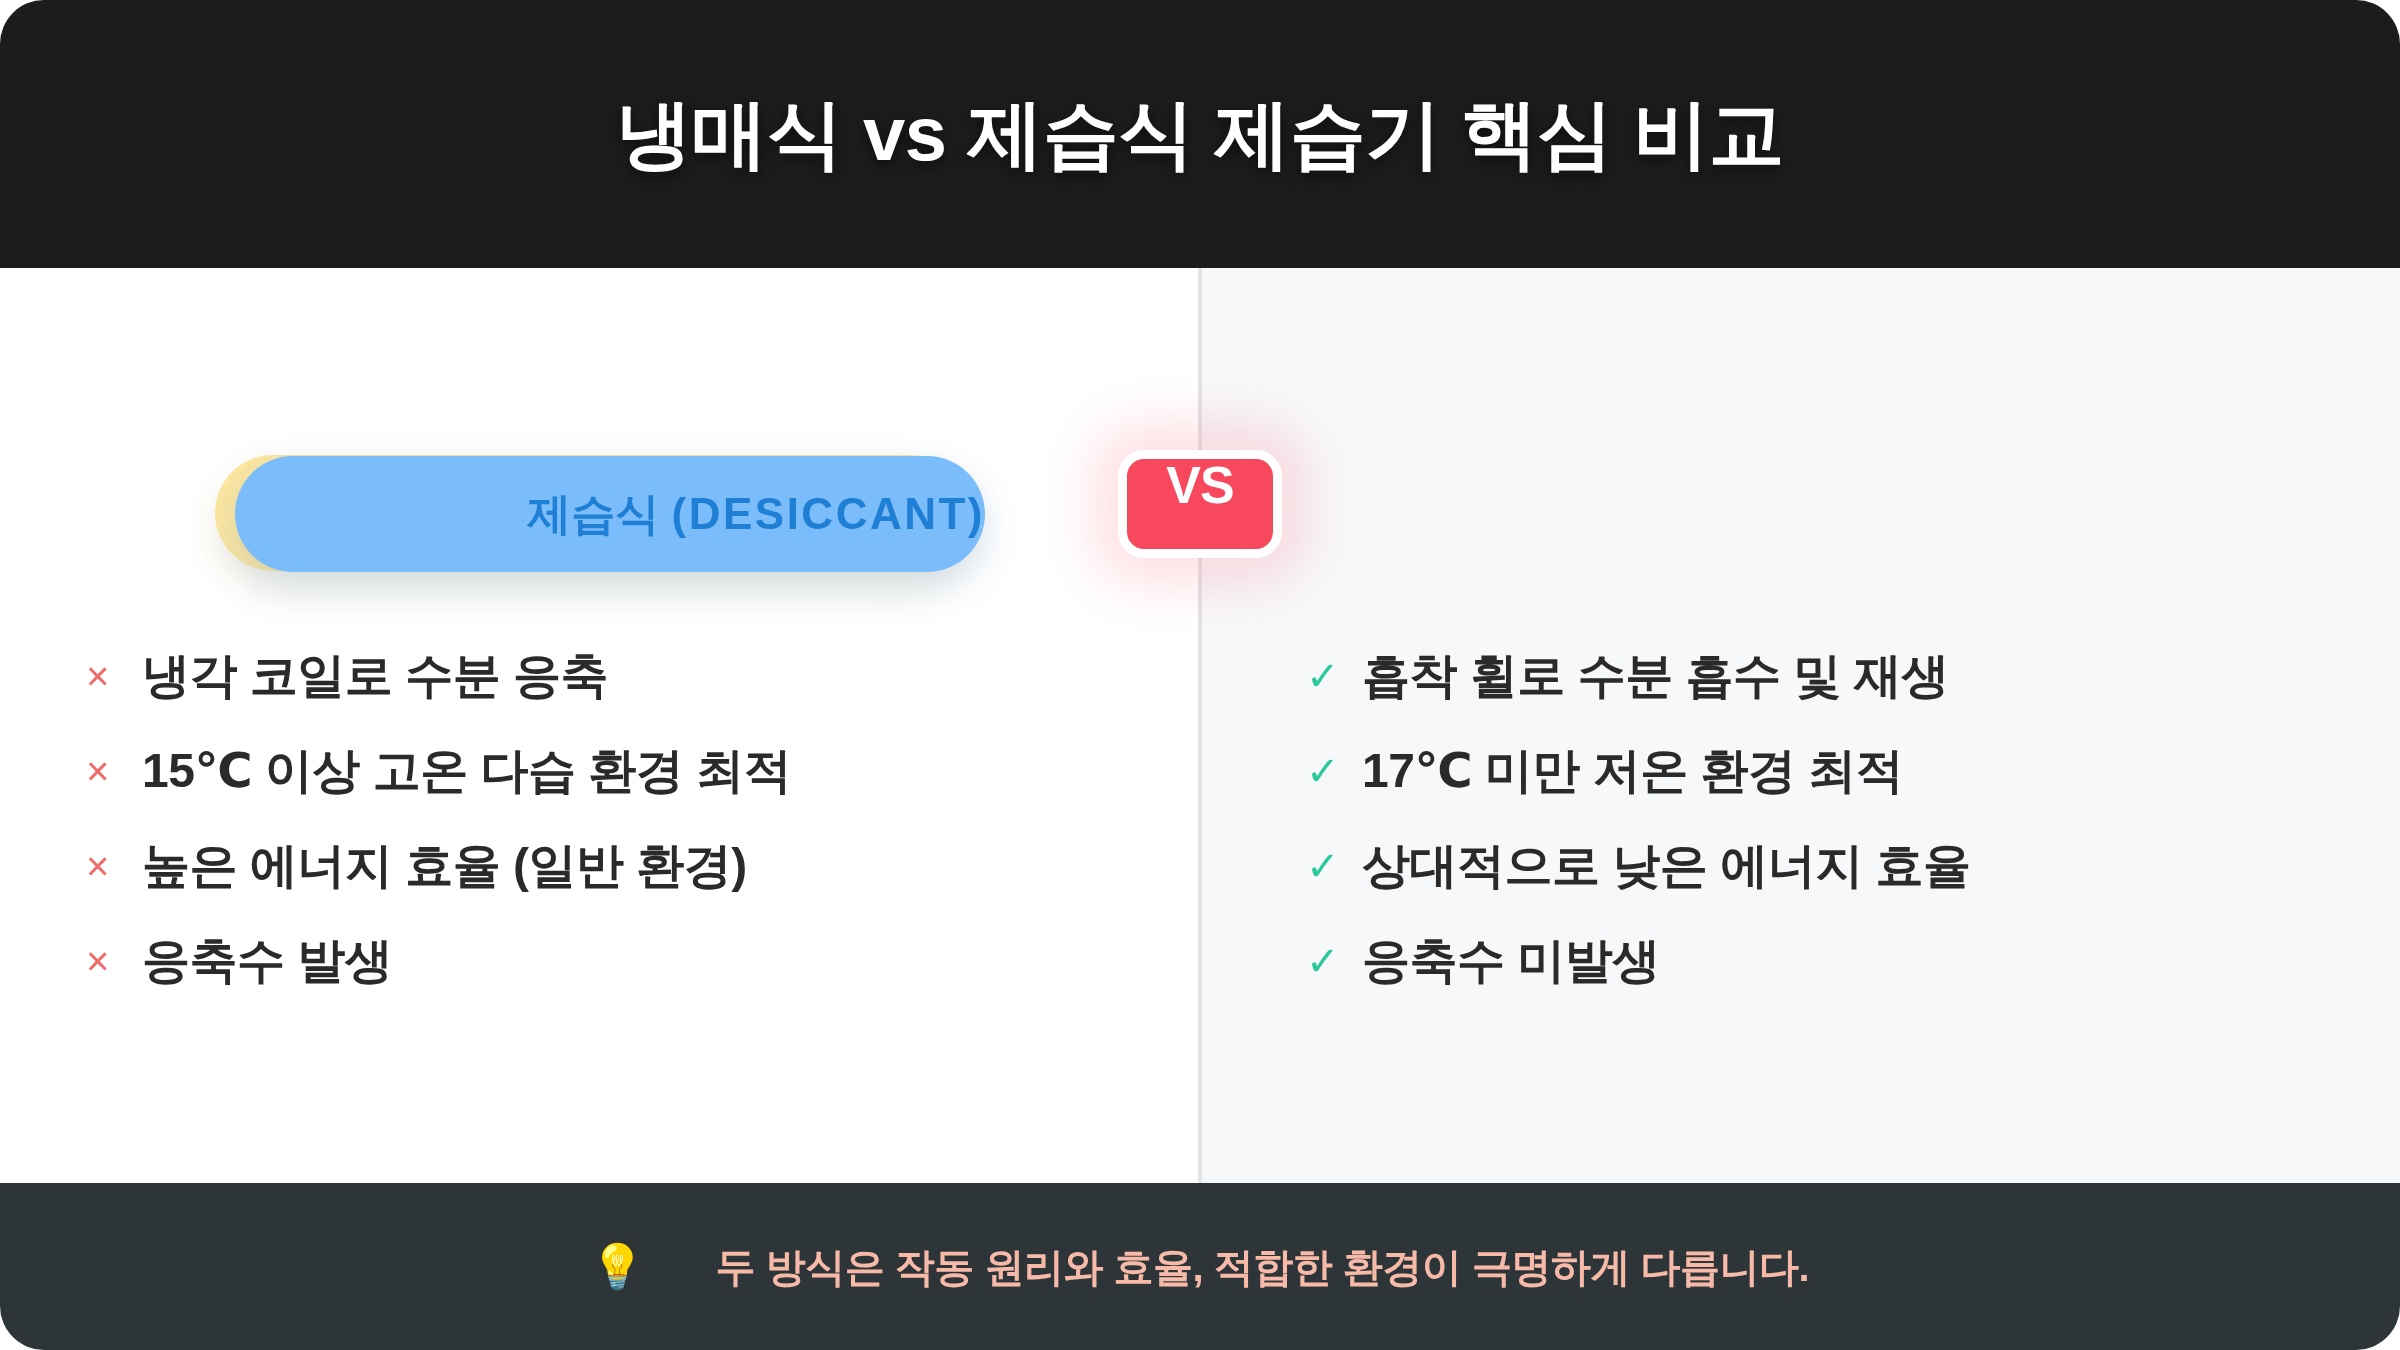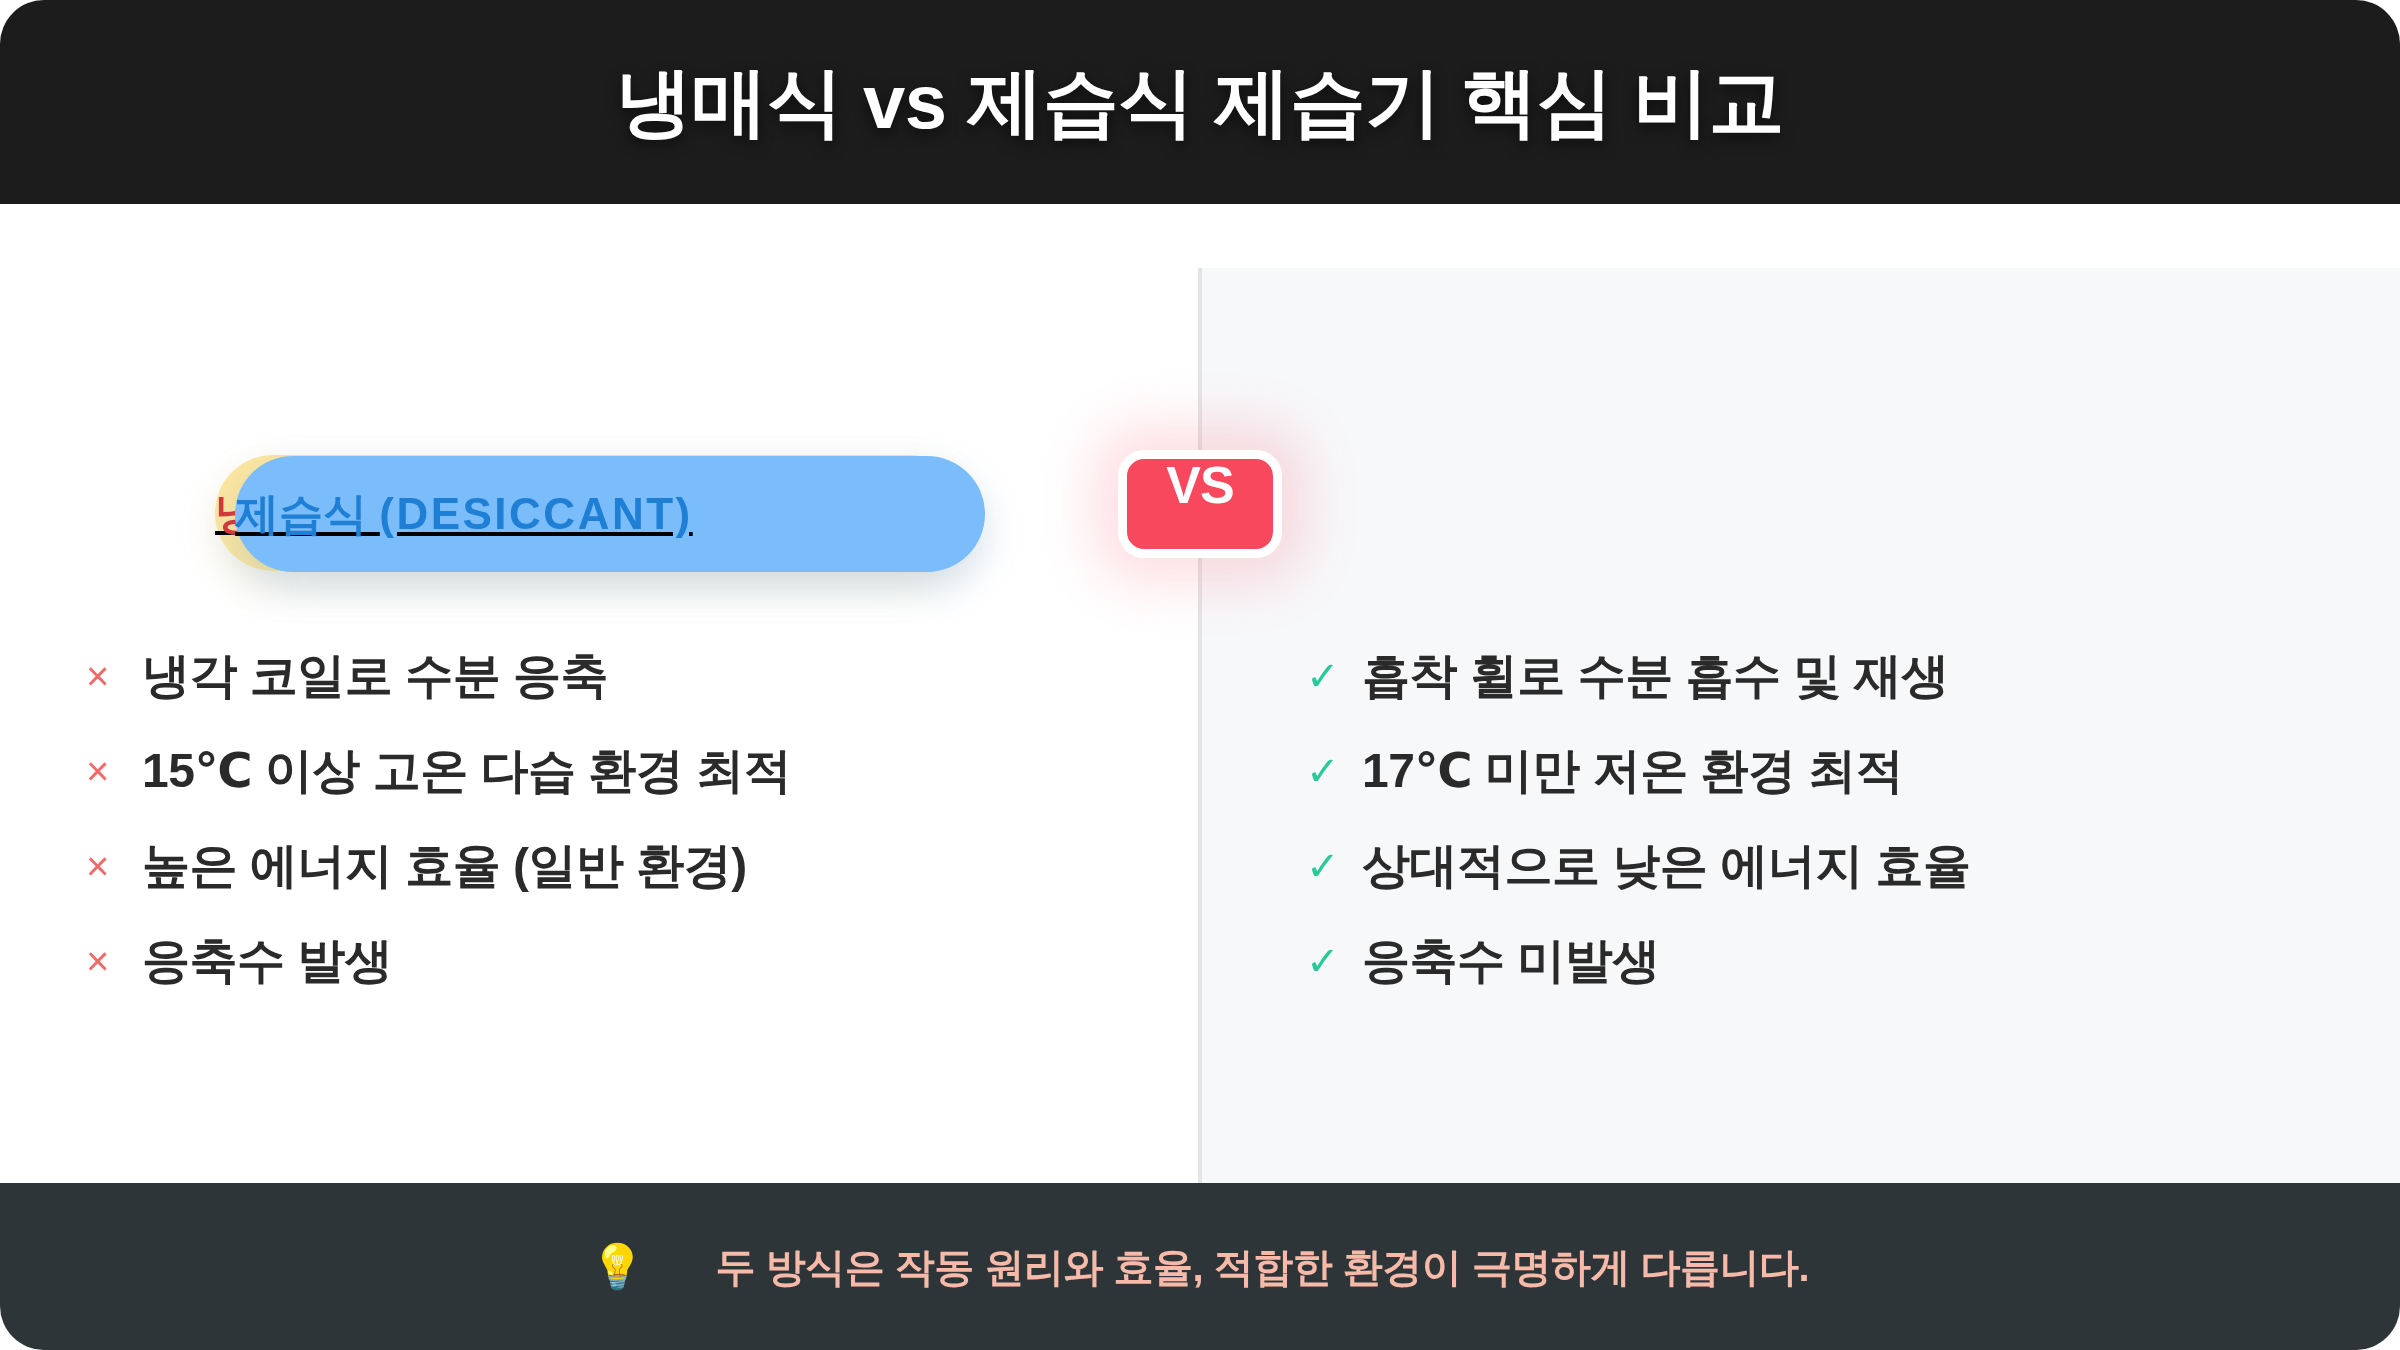--- a/index.html
+++ b/index.html
@@ -25,21 +25,21 @@
     overflow: hidden;
     background: #FFFFFF;
     box-sizing: border-box;
   }
 
   
   .header {
     position: absolute;
     left: 0; top: 0;
     width: 2400px;
-    height: 204px;
+    height: 268px;
     background: #1C1C1C;
     display: flex;
     align-items: center;
     justify-content: center;
   }
   .header-title {
     color: #FFFFFF;
     font-size: 76px;
     font-weight: bold;
     letter-spacing: -0.5px;
@@ -79,25 +79,24 @@
     width: 4px;
     height: 915px;
     background: #E3E4E6;
   }
 
   
   .pill {
     position: absolute;
     display: flex;
     align-items: center;
-    justify-content: flex-start;
+    justify-content: flex-end;
     border-radius: 999px;
     box-sizing: border-box;
     white-space: nowrap;
-    text-decoration: underline;
   }
   .pill-left {
     left: 215px;
     top: 187px;      
     width: 753px;
     height: 116px;
     background: #FCE6A0;
     box-shadow: 0 16px 38px rgba(190,160,60,0.16);
   }
   .pill-right {

